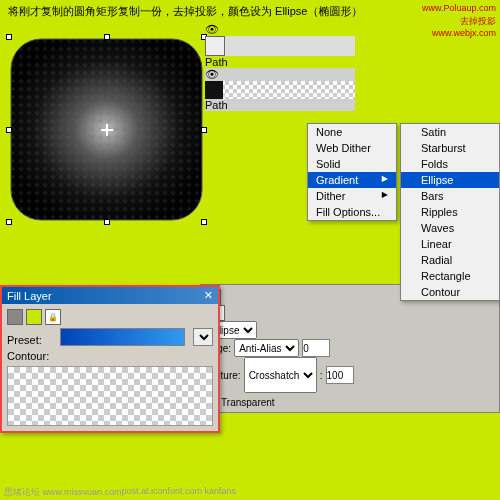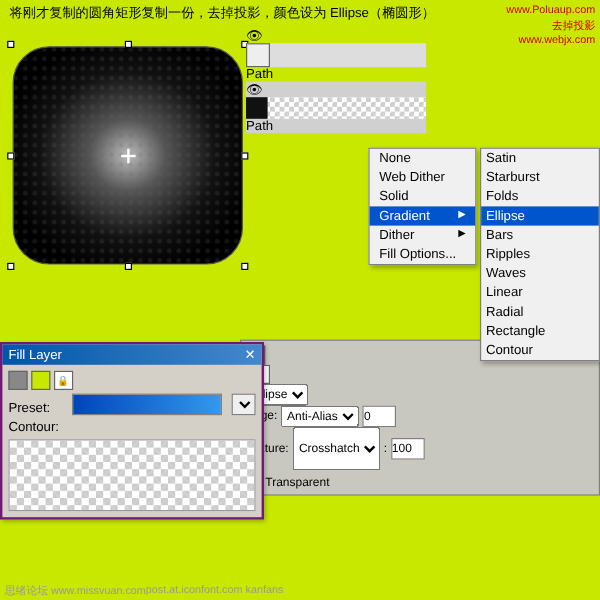--- a/index.html
+++ b/index.html
@@ -73,21 +73,21 @@
       position: absolute;
       right: 0px;
       top: 80px;
       background: #f0f0f0;
       border: 1px solid #808080;
       width: 100px;
       box-shadow: 2px 2px 4px rgba(0,0,0,0.3);
       z-index: 10;
     }
     .context-menu .menu-item {
-      padding: 2px 4px;
+      padding: 2px 20px;
       cursor: pointer;
       color: #000;
       font-size: 11px;
     }
     .context-menu .menu-item.selected {
       background: #0055cc;
       color: #fff;
     }
 
     
@@ -118,21 +118,21 @@
       color: #fff;
     }
 
     
     .gradient-dialog {
       position: absolute;
       bottom: 20px;
       left: 0px;
       width: 220px;
       background: #d4d0c8;
-      border: 2px solid #701a75;
+      border: 2px solid #ef4444;
       box-shadow: 2px 2px 4px rgba(0,0,0,0.3);
     }
     .gradient-dialog .dialog-title {
       background: linear-gradient(to right, #0055aa, #4488cc);
       color: #fff;
       font-size: 11px;
       padding: 2px 5px;
       display: flex;
       align-items: center;
       justify-content: space-between;
@@ -320,21 +320,21 @@
     <div class="fill-row">
       <span style="font-size:10px;width:45px;">Edge:</span>
       <select style="font-size:10px;height:18px;flex:1;">
         <option>Anti-Alias</option>
       </select>
       <input type="text" value="0" style="width: 28px; height: 18px; font-size: 10px; border: 1px solid rgb(128, 128, 128);">
     </div>
 
     <div class="fill-row">
       <span style="font-size:10px;width:45px;">Texture:</span>
-      <select style="font-size:10px;height:36px;flex:1;text-align:right;">
+      <select style="font-size:10px;height:36px;flex:1;">
         <option>Crosshatch</option>
       </select>
       <span style="font-size:10px;">:</span>
       <input type="text" value="100" style="width: 28px; height: 18px; font-size: 10px; border: 1px solid rgb(128, 128, 128);">
     </div>
 
     <div class="fill-row">
       <input type="checkbox" checked="" style="">
       <span style="font-size:10px;">Transparent</span>
     </div>

